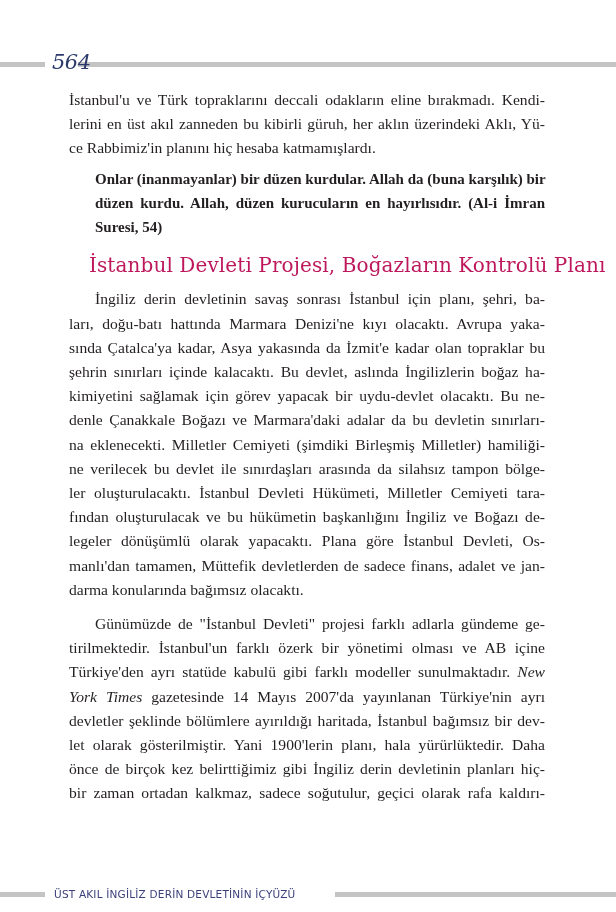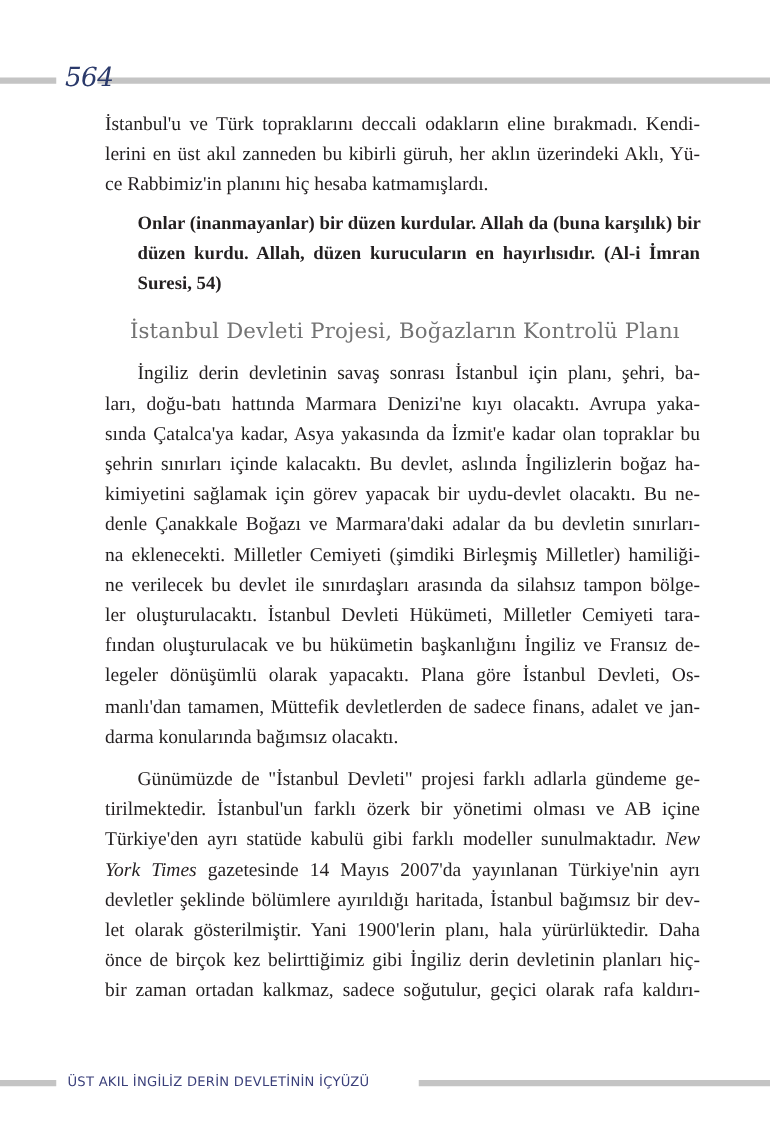--- a/index.html
+++ b/index.html
@@ -3,31 +3,31 @@
 <meta charset="utf-8">
 <style>
   html, body { margin: 0; padding: 0; background: #ffffff; }
   body { width: 616px; height: 912px; position: relative; overflow: hidden;
          font-family: "DejaVu Serif", "Liberation Serif", serif; color: #231f20; }
   .header-bar { position: absolute; top: 62px; left: 0; width: 616px; height: 5px; }
   .header-bar .bar-left { position: absolute; left: 0; top: 0; width: 45px; height: 5px; background: #c4c4c4; }
   .header-bar .bar-right { position: absolute; left: 78px; top: 0; width: 538px; height: 5px; background: #c4c4c4; }
   .page-number { position: absolute; top: 50px; left: 52px; font-family: "DejaVu Serif", serif;
                  font-size: 21px; color: #2b3a6b; font-style: italic; letter-spacing: -0.5px; }
-  .content { position: absolute; left: 84px; top: 88px; width: 476px;
+  .content { position: absolute; left: 69px; top: 88px; width: 476px;
              font-family: "Liberation Serif", serif; font-size: 15.6px; line-height: 24.2px; }
   .content p { margin: 0; text-align: justify; }
   .line { display: block; text-align: justify; text-align-last: justify; white-space: nowrap; }
   .line.last { text-align-last: left; }
   .quote { margin: 6px 0 0 26px !important; font-weight: bold; font-size: 15px; line-height: 24.2px; }
-  .section-heading { margin: 14px 0 10px 0; font-family: "DejaVu Serif", serif; font-size: 17px;
-                     color: #737373; letter-spacing: 0.1px; padding-left: 20px; white-space: nowrap; }
+  .section-heading { margin: 14px 0 10px 0; font-family: "DejaVu Serif", serif; font-size: 20px;
+                     color: #be185d; letter-spacing: 0.1px; padding-left: 20px; white-space: nowrap; }
   .para2 { margin-top: 10px !important; }
   i { font-style: italic; }
-  .footer { position: absolute; top: 860px; left: 0; width: 616px; height: 14px; }
+  .footer { position: absolute; top: 888px; left: 0; width: 616px; height: 14px; }
   .footer .bar-left { position: absolute; left: 0; top: 4px; width: 45px; height: 5px; background: #c4c4c4; }
   .footer .bar-right { position: absolute; left: 335px; top: 4px; width: 281px; height: 5px; background: #c4c4c4; }
   .footer-title { position: absolute; left: 54px; top: 0; font-family: "DejaVu Sans", sans-serif;
                   font-size: 10.5px; color: #3a3f7a; letter-spacing: 0.2px; }
 </style>
 </head>
 <body>
 
 <div class="header-bar">
   <div class="bar-left"></div>
@@ -53,21 +53,21 @@
   <p>
     <span class="line" style="padding-left:26px">İngiliz derin devletinin savaş sonrası İstanbul için planı, şehri, ba-</span>
     <span class="line">ları, doğu-batı hattında Marmara Denizi'ne kıyı olacaktı. Avrupa yaka-</span>
     <span class="line">sında Çatalca'ya kadar, Asya yakasında da İzmit'e kadar olan topraklar bu</span>
     <span class="line">şehrin sınırları içinde kalacaktı. Bu devlet, aslında İngilizlerin boğaz ha-</span>
     <span class="line">kimiyetini sağlamak için görev yapacak bir uydu-devlet olacaktı. Bu ne-</span>
     <span class="line">denle Çanakkale Boğazı ve Marmara'daki adalar da bu devletin sınırları-</span>
     <span class="line">na eklenecekti. Milletler Cemiyeti (şimdiki Birleşmiş Milletler) hamiliği-</span>
     <span class="line">ne verilecek bu devlet ile sınırdaşları arasında da silahsız tampon bölge-</span>
     <span class="line">ler oluşturulacaktı. İstanbul Devleti Hükümeti, Milletler Cemiyeti tara-</span>
-    <span class="line">fından oluşturulacak ve bu hükümetin başkanlığını İngiliz ve Fransız de-</span>
+    <span class="line">fından oluşturulacak ve bu hükümetin başkanlığını İngiliz ve Boğazı de-</span>
     <span class="line">legeler dönüşümlü olarak yapacaktı. Plana göre İstanbul Devleti, Os-</span>
     <span class="line">manlı'dan tamamen, Müttefik devletlerden de sadece finans, adalet ve jan-</span>
     <span class="line last">darma konularında bağımsız olacaktı.</span>
   </p>
 
   <p class="para2">
     <span class="line" style="padding-left:26px">Günümüzde de "İstanbul Devleti" projesi farklı adlarla gündeme ge-</span>
     <span class="line">tirilmektedir. İstanbul'un farklı özerk bir yönetimi olması ve AB içine</span>
     <span class="line"><span>Türkiye'den ayrı statüde kabulü gibi farklı modeller sunulmaktadır. </span><i>New</i></span>
     <span class="line"><i>York Times</i><span> gazetesinde 14 Mayıs 2007'da yayınlanan Türkiye'nin ayrı</span></span>

